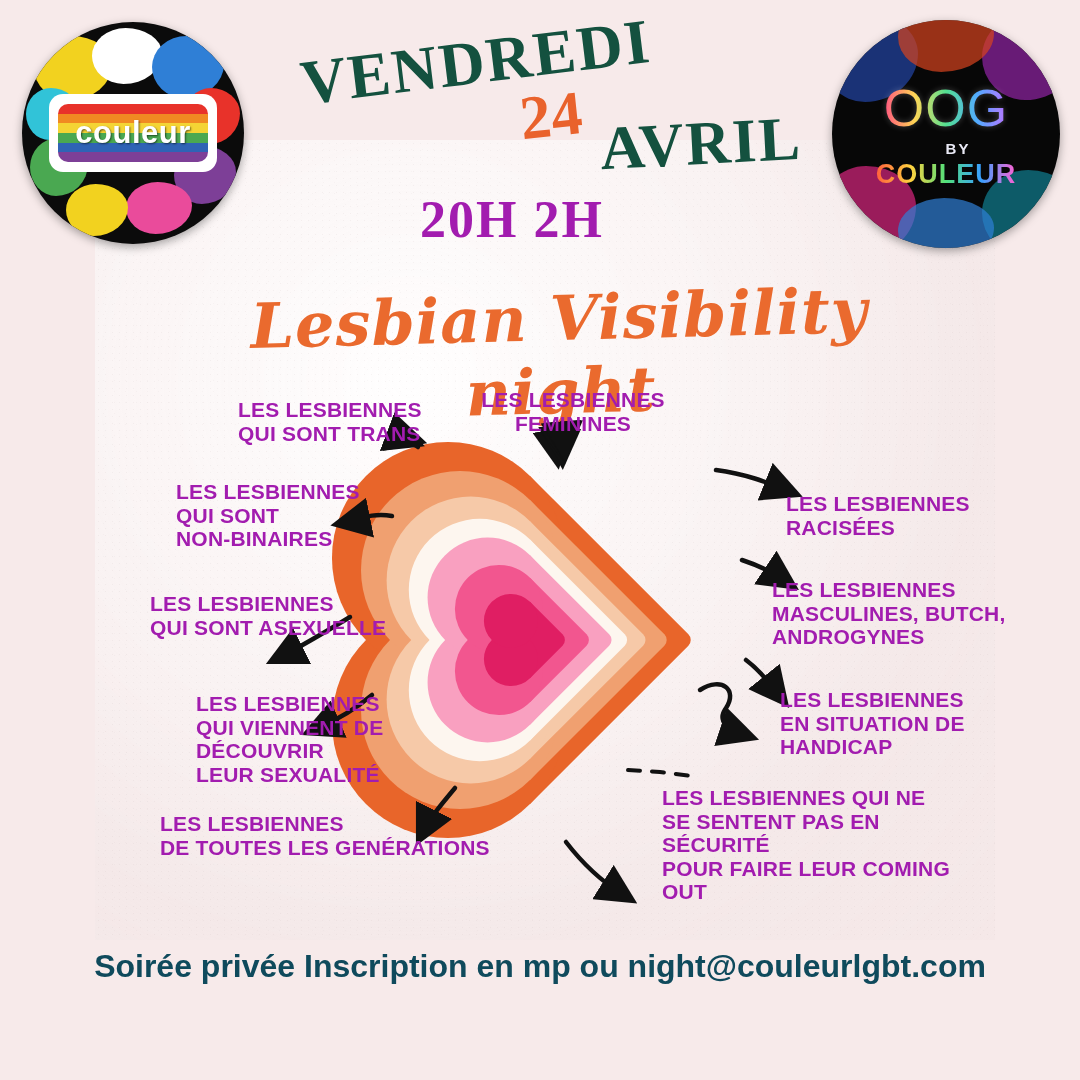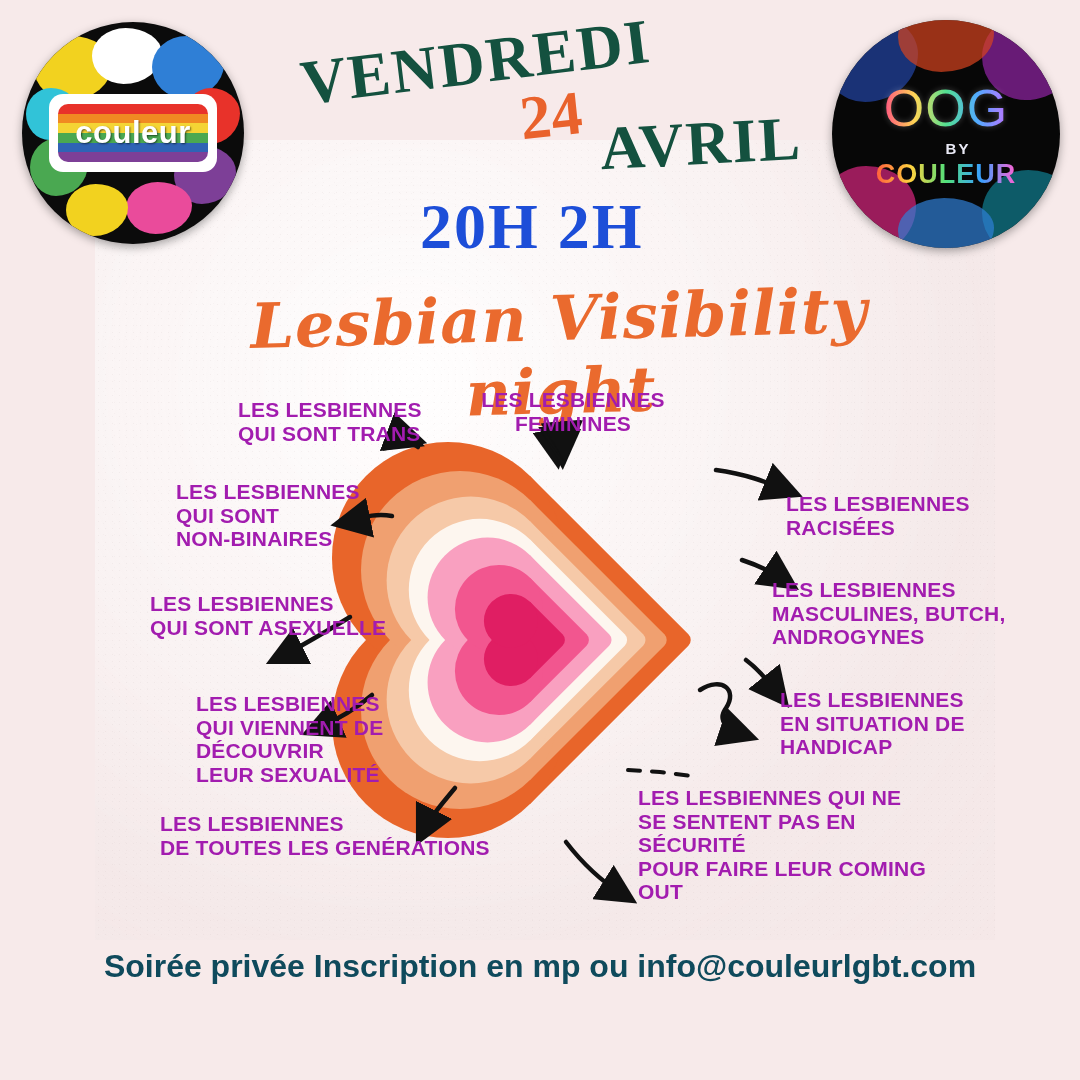--- a/index.html
+++ b/index.html
@@ -178,22 +178,22 @@
     color: #14513f;
     letter-spacing: 2px;
     transform: rotate(-3deg);
   }
   .t-heure {
     position: absolute;
     left: 420px;
     top: 190px;
     font-family: "Liberation Serif", serif;
     font-weight: 700;
-    font-size: 64px;
-    color: #1d4ed8;
+    font-size: 52px;
+    color: #a21caf;
     letter-spacing: 2px;
   }
   .t-title {
     position: absolute;
     left: 150px;
     top: 282px;
     width: 820px;
     text-align: center;
     font-family: "DejaVu Serif", serif;
     font-style: italic;
@@ -417,21 +417,21 @@
 RACISÉES</div>
 
   <div class="label left" style="left:772px; top:578px; width:250px;">LES LESBIENNES
 MASCULINES, BUTCH,
 ANDROGYNES</div>
 
   <div class="label left" style="left:780px; top:688px; width:230px;">LES LESBIENNES
 EN SITUATION DE
 HANDICAP</div>
 
-  <div class="label left" style="left:638px; top:786px; width:330px;">LES LESBIENNES QUI NE
+  <div class="label left" style="left:662px; top:786px; width:330px;">LES LESBIENNES QUI NE
 SE SENTENT PAS EN SÉCURITÉ
 POUR FAIRE LEUR COMING OUT</div>
 
 
-  <div class="footer-line footer-contact">Soirée privée Inscription en mp ou info@couleurlgbt.com</div>
+  <div class="footer-line footer-contact">Soirée privée Inscription en mp ou night@couleurlgbt.com</div>
 
 
 </div>
 
 </body></html>

